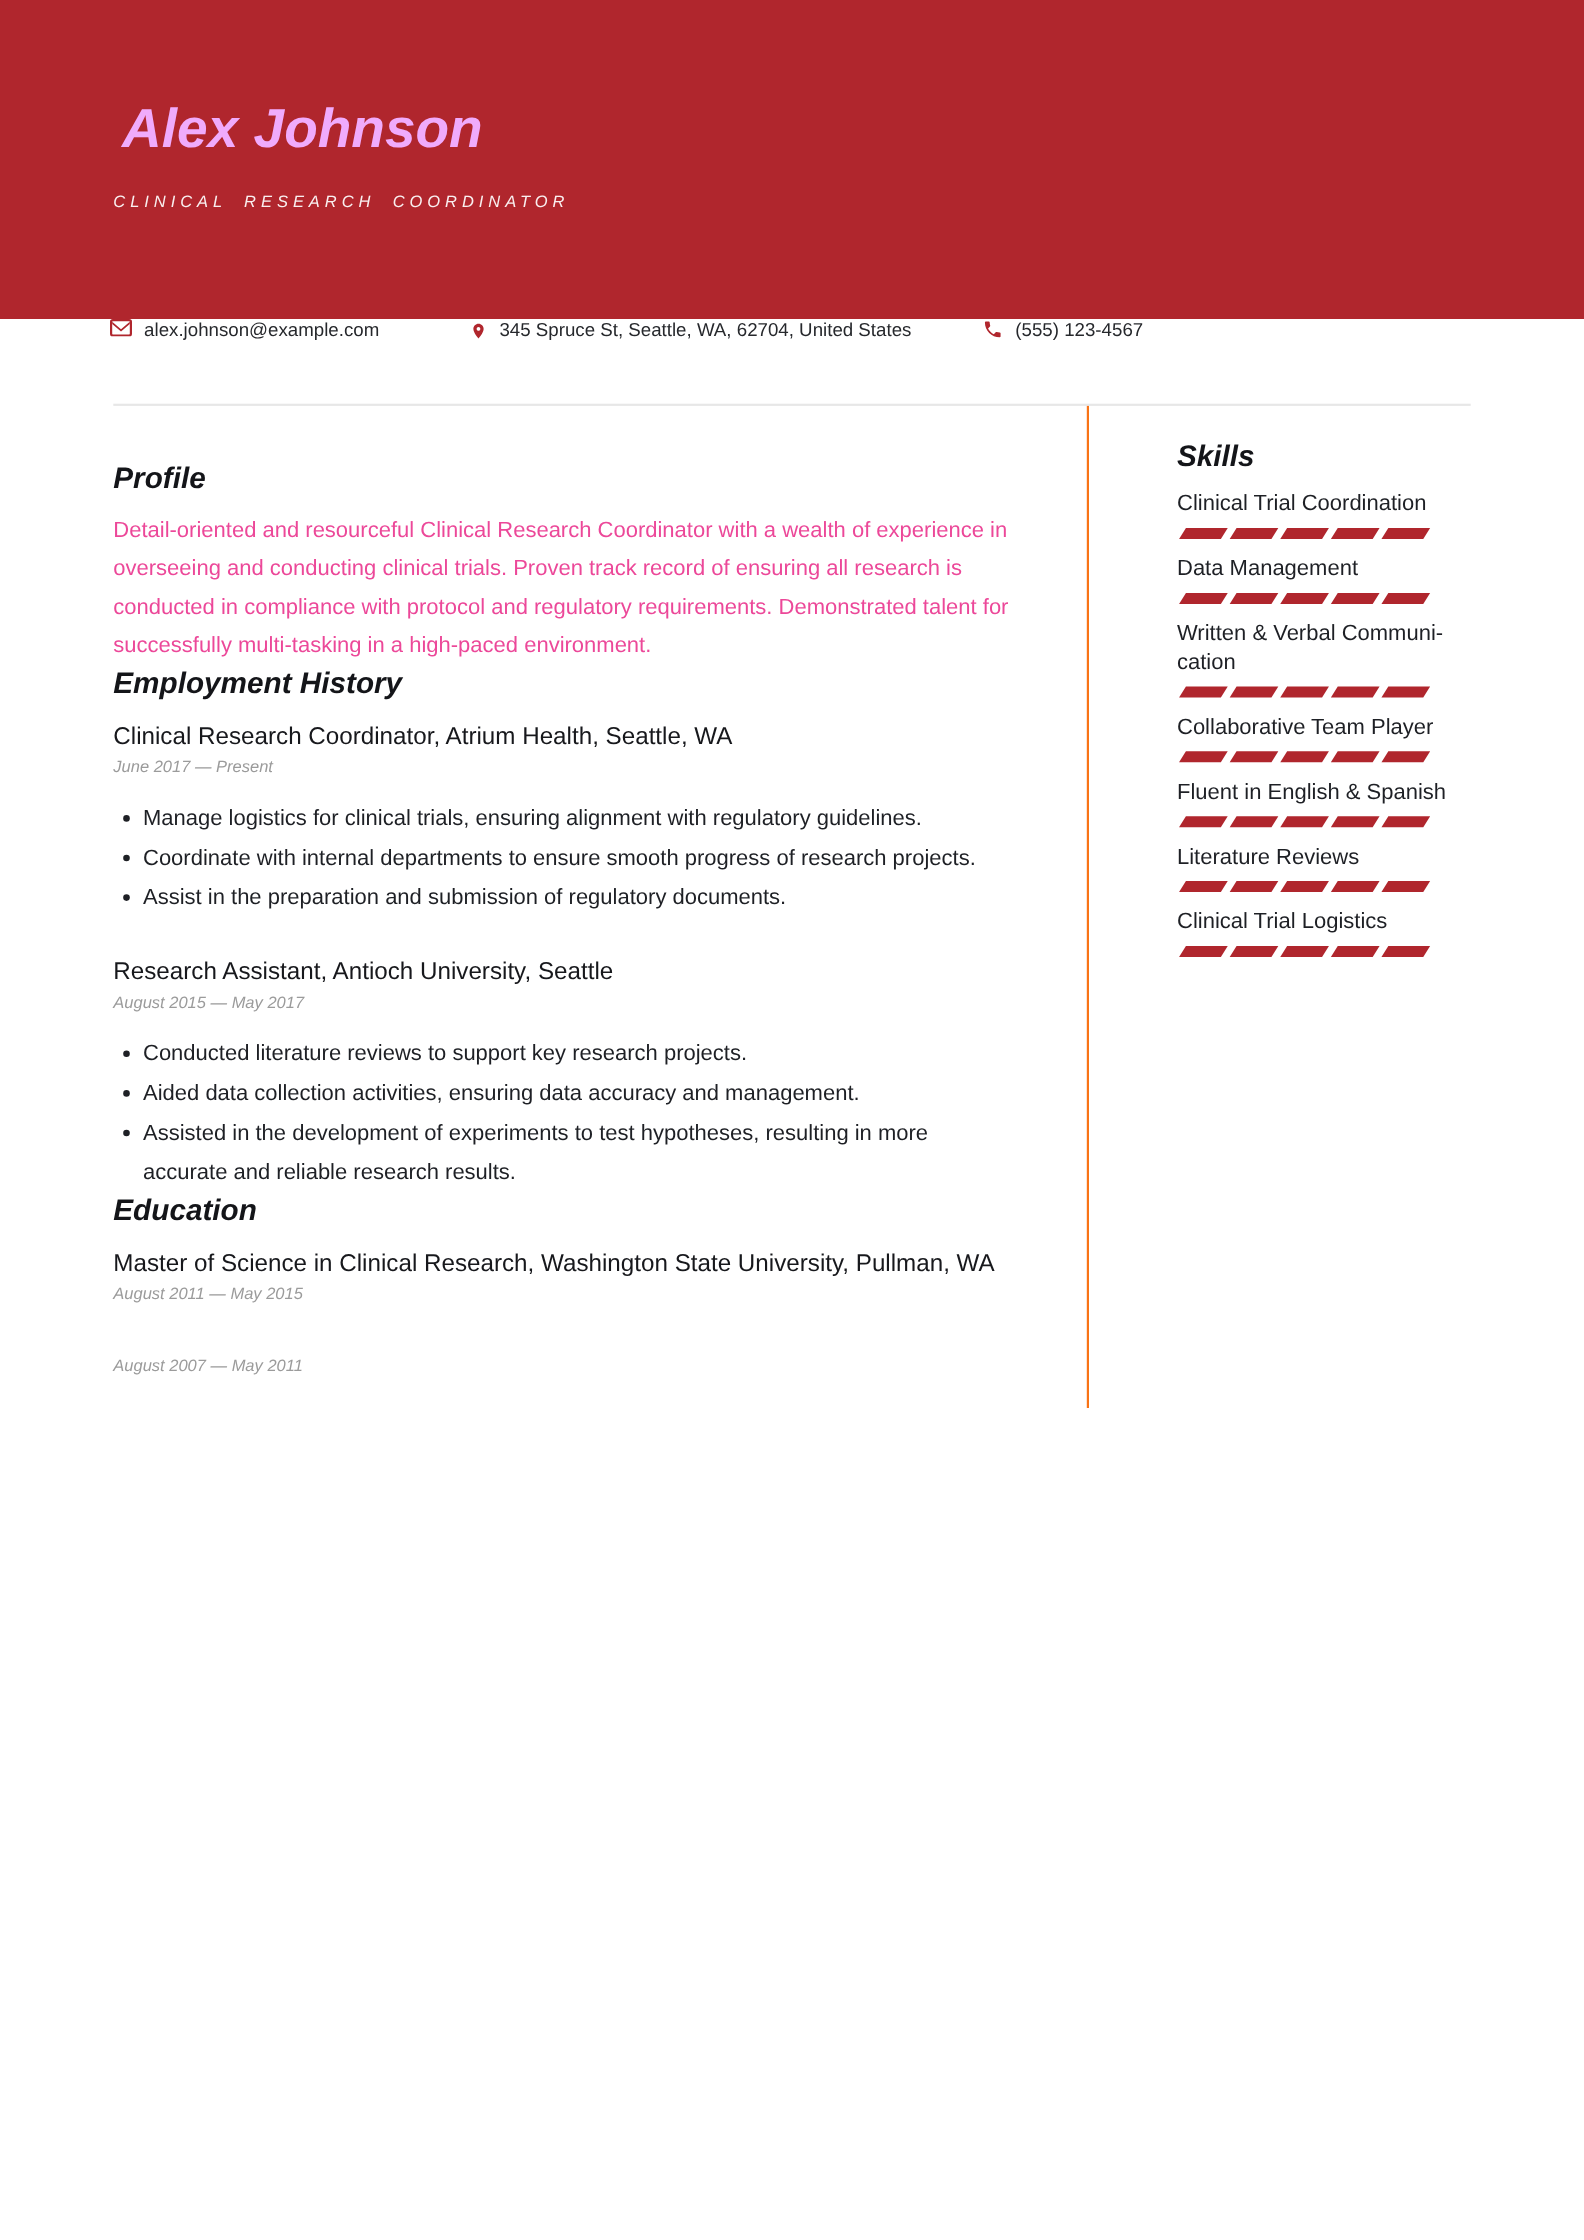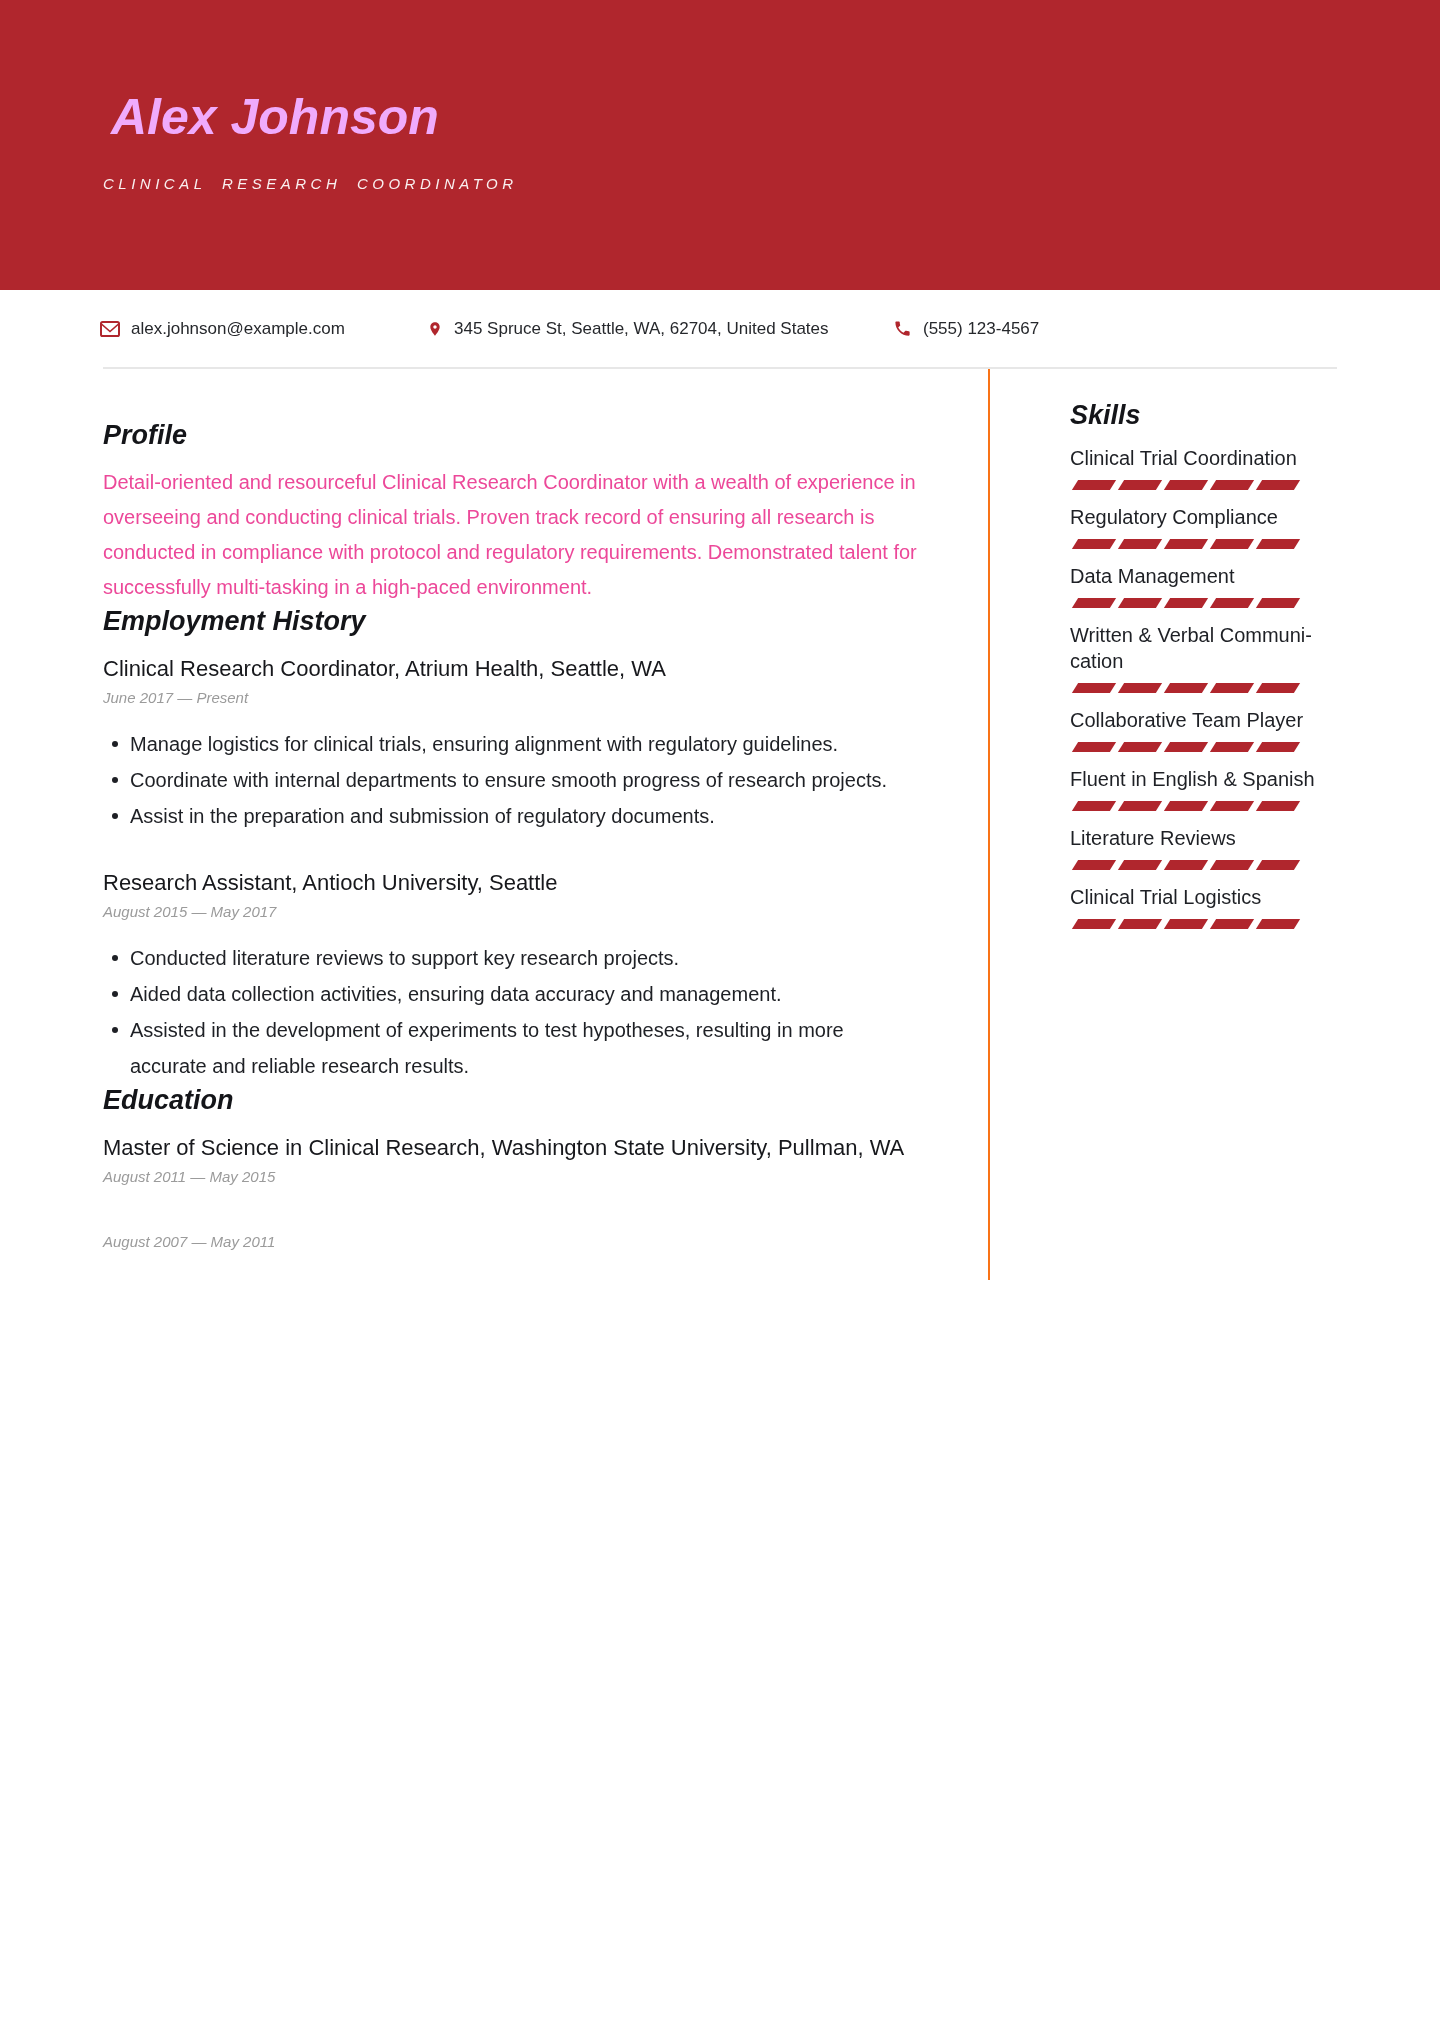--- a/index.html
+++ b/index.html
@@ -43,21 +43,21 @@
   
   .contact {
     position: relative;
     height: 77px;
   }
   .contact-item {
     position: absolute;
     top: 0;
     height: 77px;
     display: flex;
-    align-items: center;
+    align-items: flex-start;
     gap: 11px;
     font-size: 17px;
     color: #26282c;
   }
   .contact-item.email   { left: 100px; }
   .contact-item.address { left: 427px; }
   .contact-item.phone   { left: 893px; }
   .contact-item svg { display: block; flex: 0 0 auto; }
 
   .rule {
@@ -253,30 +253,20 @@
       <div class="skill-label">Clinical Trial Coordination</div>
       <div class="skill-bar">
           <span class="seg"></span>
           <span class="seg"></span>
           <span class="seg"></span>
           <span class="seg"></span>
           <span class="seg"></span>
         </div>
     </div>
     <div class="skill">
-      <div class="skill-label">Regulatory Compliance</div>
-      <div class="skill-bar">
-          <span class="seg"></span>
-          <span class="seg"></span>
-          <span class="seg"></span>
-          <span class="seg"></span>
-          <span class="seg"></span>
-        </div>
-    </div>
-    <div class="skill">
       <div class="skill-label">Data Management</div>
       <div class="skill-bar">
           <span class="seg"></span>
           <span class="seg"></span>
           <span class="seg"></span>
           <span class="seg"></span>
           <span class="seg"></span>
         </div>
     </div>
     <div class="skill">

